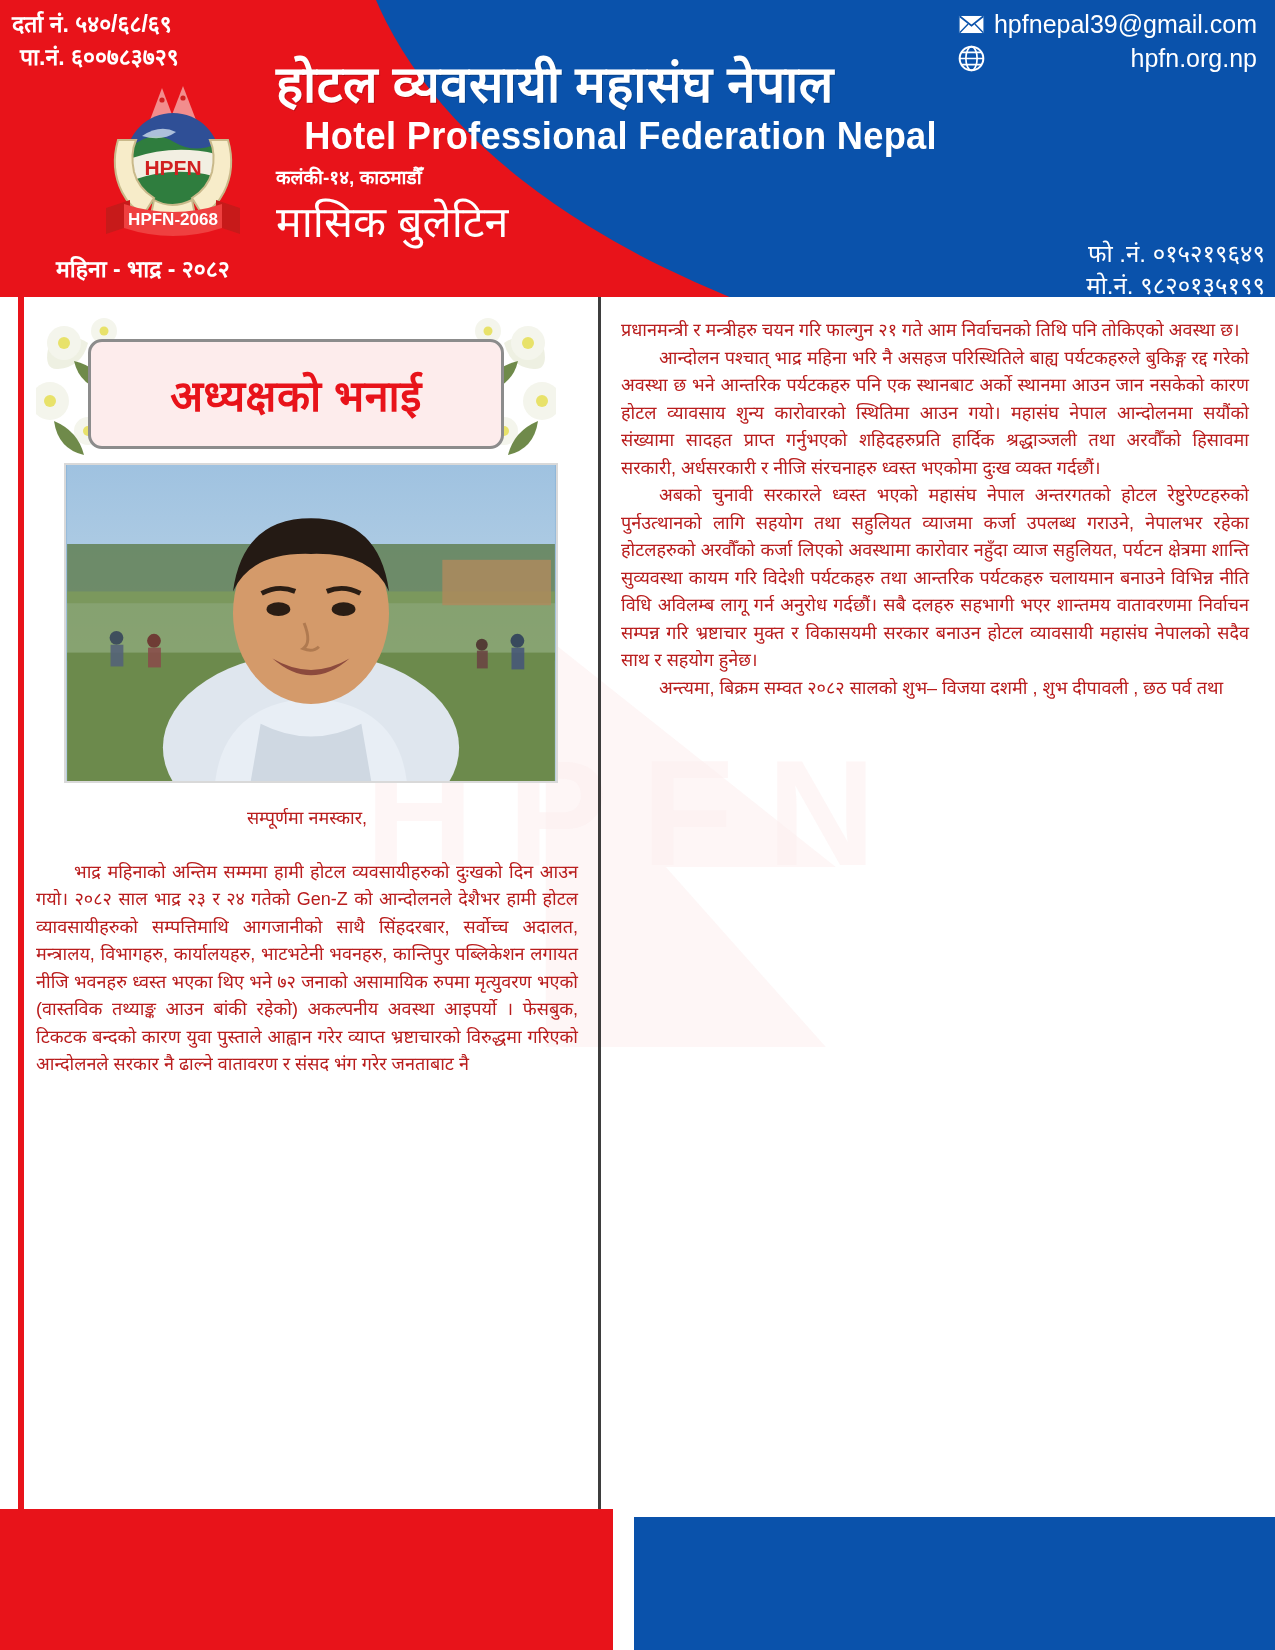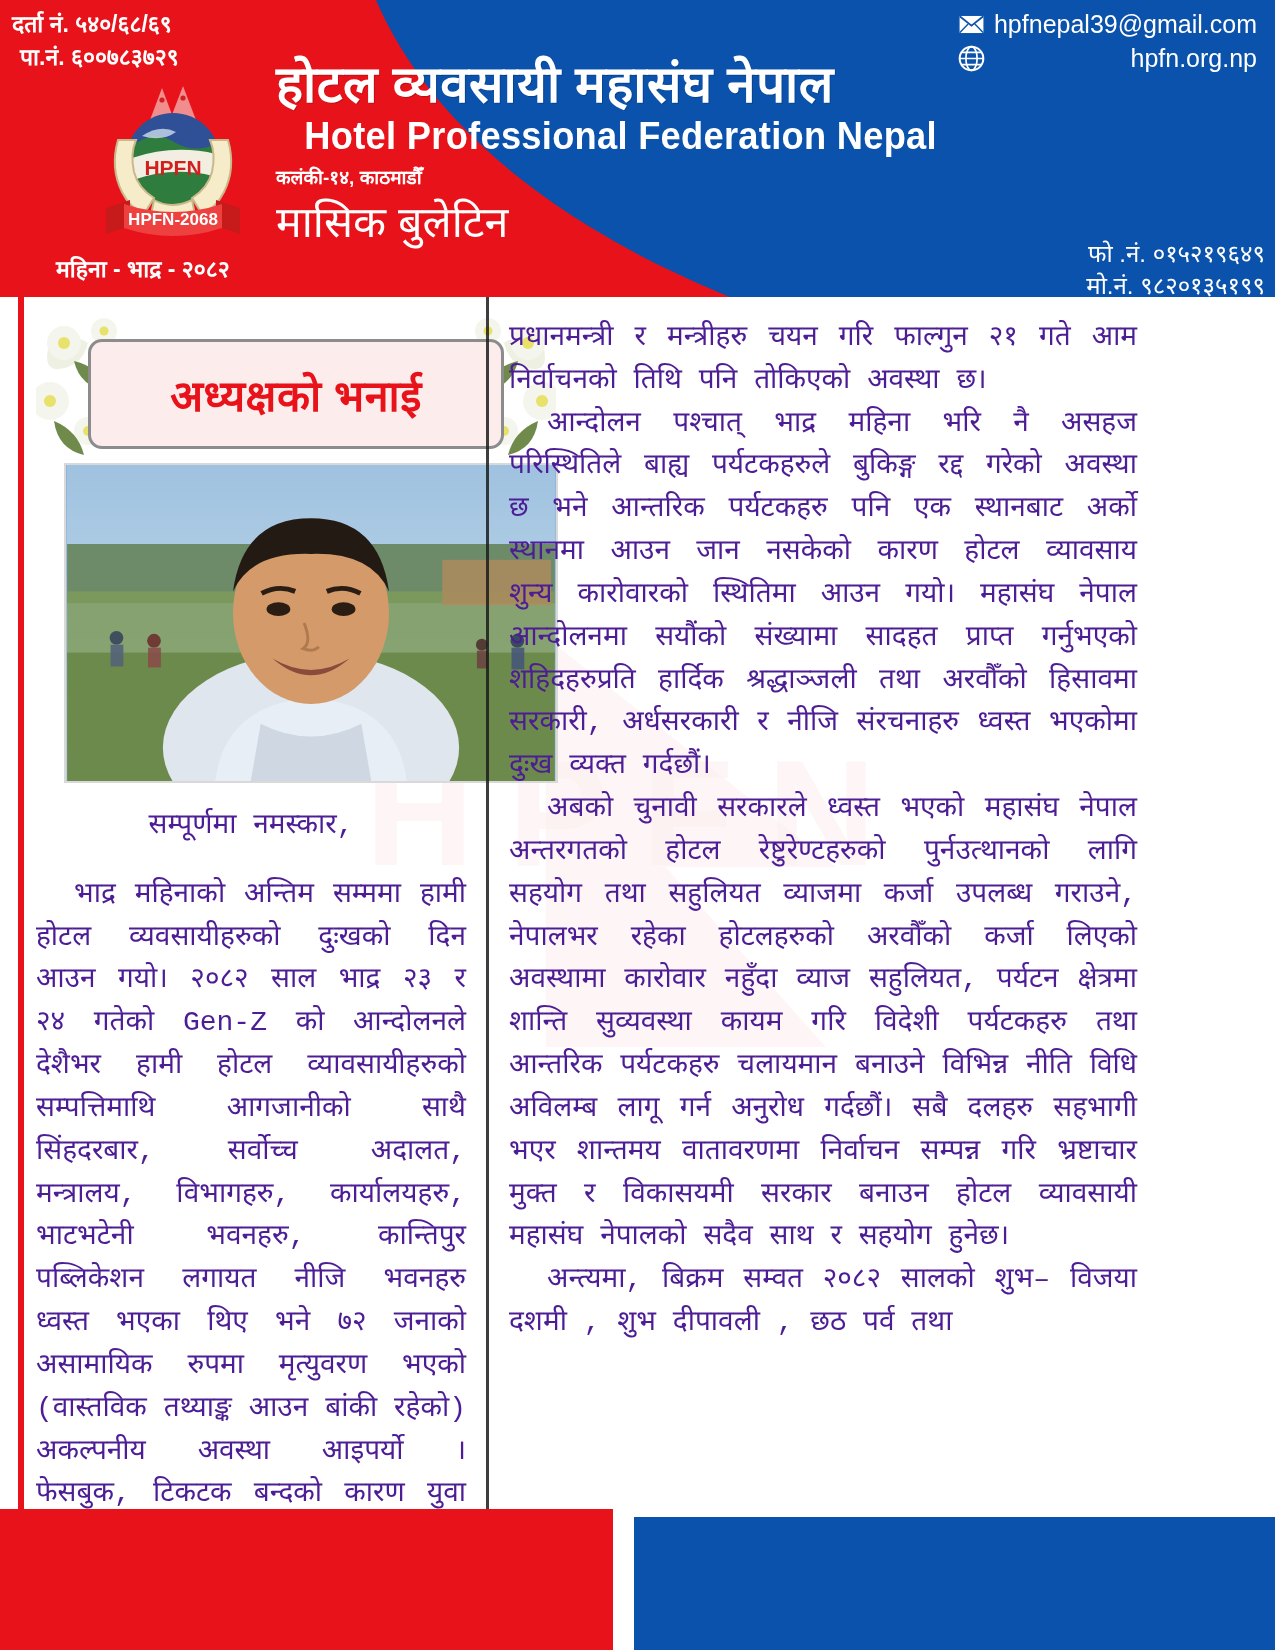--- a/index.html
+++ b/index.html
@@ -120,21 +120,21 @@
     letter-spacing: 34px; white-space: nowrap; opacity: .55;
   }
 
   .columns {
     position: relative; z-index: 2;
     display: flex; gap: 0;
     padding: 0;
     height: 100%;
   }
   .col-left {
-    width: 486px; position: relative;
+    width: 598px; position: relative;
     padding: 6px 10px 0 28px;
   }
   .col-divider {
     width: 3px; background: #1c1c1c; opacity: .85;
     margin-top: 0; height: 1212px;
   }
   .col-right {
     width: 674px; position: relative;
     padding: 20px 26px 0 20px;
   }
@@ -173,24 +173,24 @@
     position: relative; width: 494px; height: 320px;
     margin: 2px 0 0 36px;
     border: 2px solid #d9d9d9;
     overflow: hidden;
     background: linear-gradient(#8fb6d8, #b9cfe0);
   }
   .photo svg { width: 100%; height: 100%; display:block; }
 
   
   .np-text {
-    font-family: Liberation Mono, monospace;
-    font-size: 28px;
+    font-family: Liberation Sans, sans-serif;
+    font-size: 18px;
     line-height: 1.53;
-    color: #4c1d95;
+    color: #b91c1c;
     text-align: justify;
     text-justify: inter-word;
     position: relative; z-index: 4;
   }
   .np-text p { margin: 0 0 0 0; }
   .np-text p.indent { text-indent: 38px; }
   .np-text p.salutation { margin: 22px 0 26px 0; text-align: center; }
   .left-body { margin: 16px 10px 0 8px; }
   .right-body p { margin-bottom: 0; }
 

